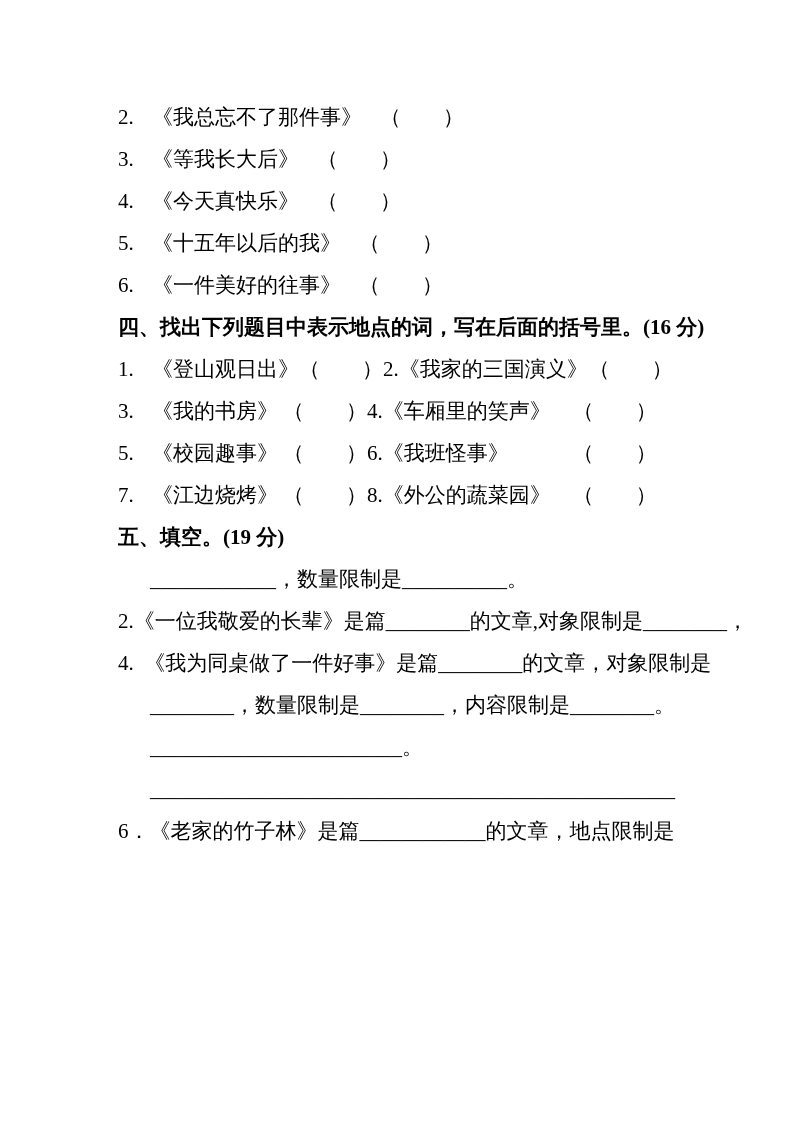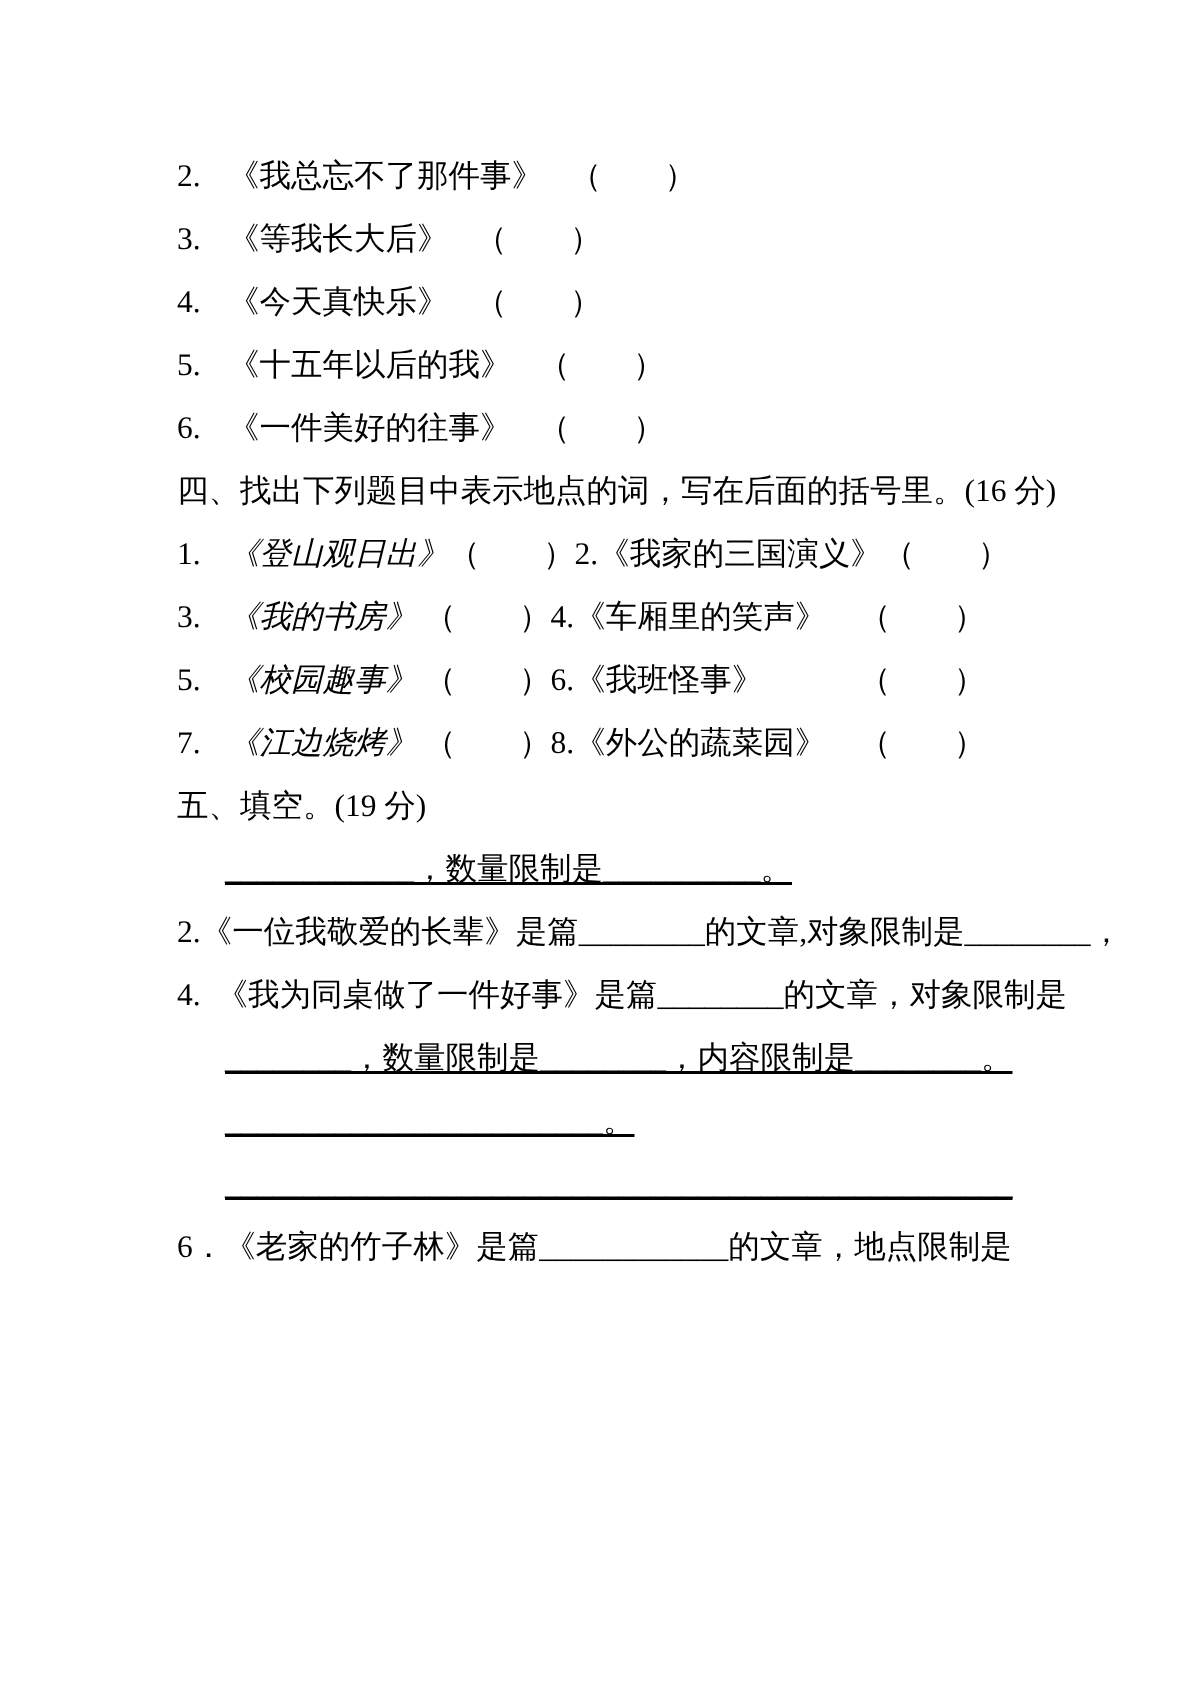--- a/index.html
+++ b/index.html
@@ -22,21 +22,21 @@
     left: 118px;
     top: 96px;
     width: 566px;
   }
   .line {
     height: 42px;
     line-height: 42px;
     white-space: pre;
   }
   .heading {
-    font-weight: normal;
+    font-weight: bold;
   }
   
   .s3-item {
     display: flex;
     align-items: baseline;
   }
   .s3-item .num {
     display: inline-block;
     width: 34px;
     flex: 0 0 34px;
@@ -58,34 +58,32 @@
     flex: 0 0 auto;
   }
   .s4-cell.left .num {
     display: inline-block;
     width: 34px;
     flex: 0 0 34px;
   }
   .s4-cell.left .title {
     display: inline-block;
     min-width: 131px;
-    font-style: italic;
   }
   .s4-cell.right .num {
     display: inline-block;
     flex: 0 0 auto;
   }
   .s4-cell.right .title {
     display: inline-block;
     min-width: 190px;
   }
   
   .s5-line.cont {
     padding-left: 32px;
-    text-decoration: underline;
   }
 </style>
 </head>
 <body>
 
 <div class="page">
   <div class="content">
 
     <div class="line s3-item">
       <span class="num">2.</span>

